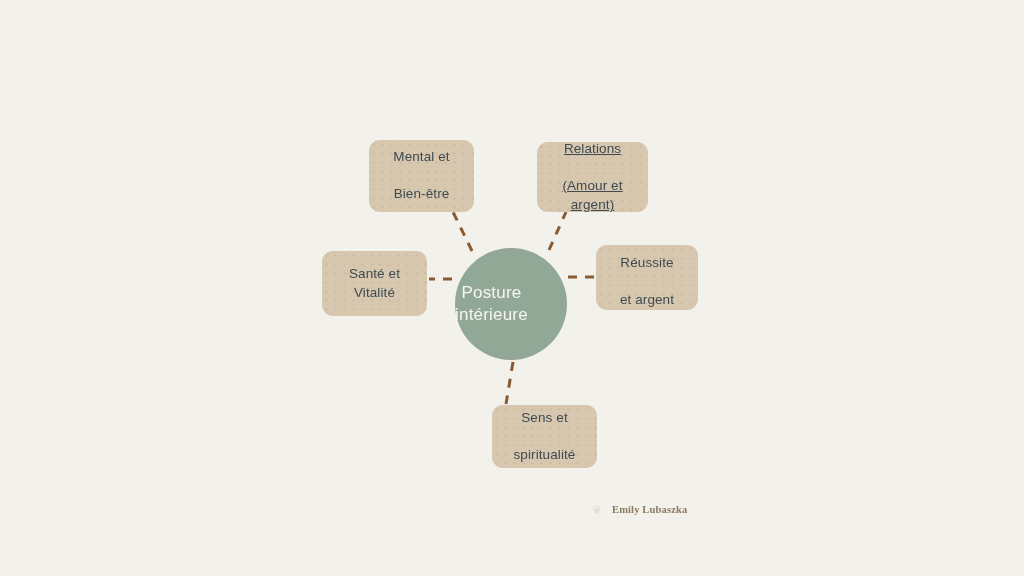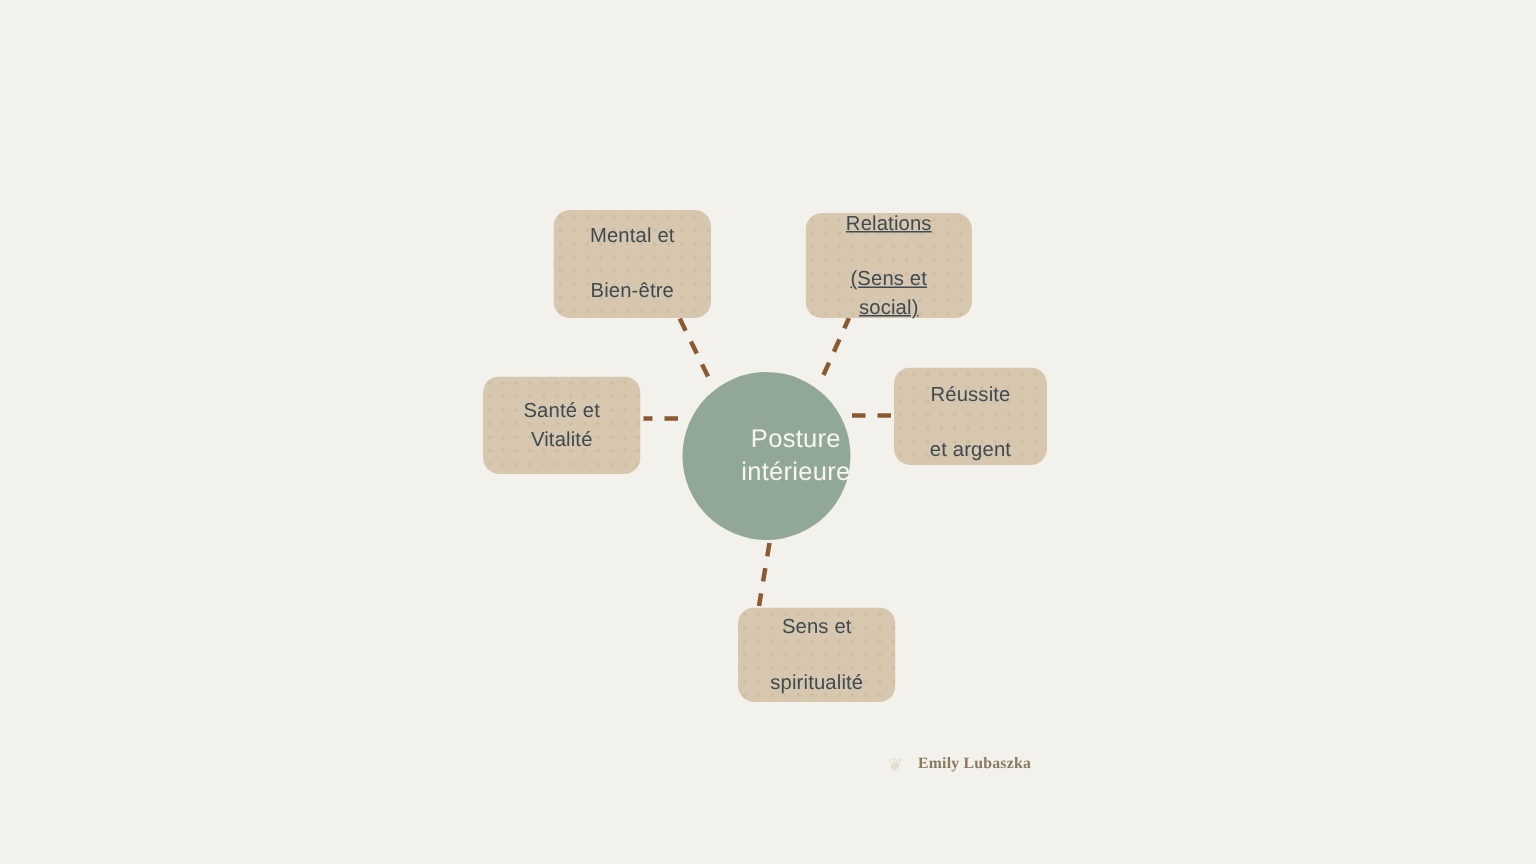--- a/index.html
+++ b/index.html
@@ -46,21 +46,21 @@
   #center-node {
     position: absolute;
     left: 455px;
     top: 248px;
     width: 112px;
     height: 112px;
     border-radius: 50%;
     background: #92a896;
     display: flex;
     align-items: center;
-    justify-content: flex-end;
+    justify-content: flex-start;
     text-align: center;
     color: #f6f5f0;
     font-size: 17px;
     line-height: 1.3;
     letter-spacing: 0.2px;
     z-index: 3;
   }
   #node-mental   { left: 369px; top: 140px; width: 105px; height: 72px; }
   #node-relations{ left: 537px; top: 142px; width: 111px; height: 70px; text-decoration: underline; }
   #node-sante    { left: 322px; top: 251px; width: 105px; height: 65px; }
@@ -98,21 +98,21 @@
       <line x1="568" y1="277" x2="597" y2="277" stroke-dasharray="9 8"></line>
       <line x1="513" y1="362" x2="506" y2="404" stroke-dasharray="9 8"></line>
     </g>
   </svg>
 
   <div class="node" id="node-mental">
     <span><span>Mental et</span><br><span>Bien-être</span></span>
   </div>
 
   <div class="node" id="node-relations">
-    <span><span>Relations</span><br><span>(Sens et social)</span></span>
+    <span><span>Relations</span><br><span>(Amour et argent)</span></span>
   </div>
 
   <div class="node" id="node-sante">
     <span>Santé et Vitalité</span>
   </div>
 
   <div class="node" id="node-reussite">
     <span><span>Réussite</span><br><span>et argent</span></span>
   </div>
 

